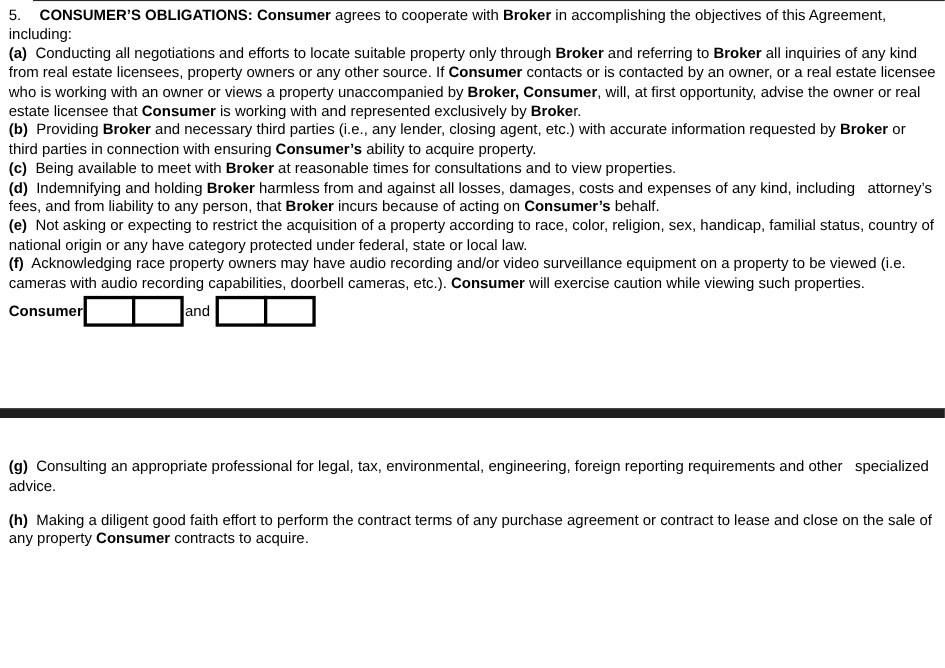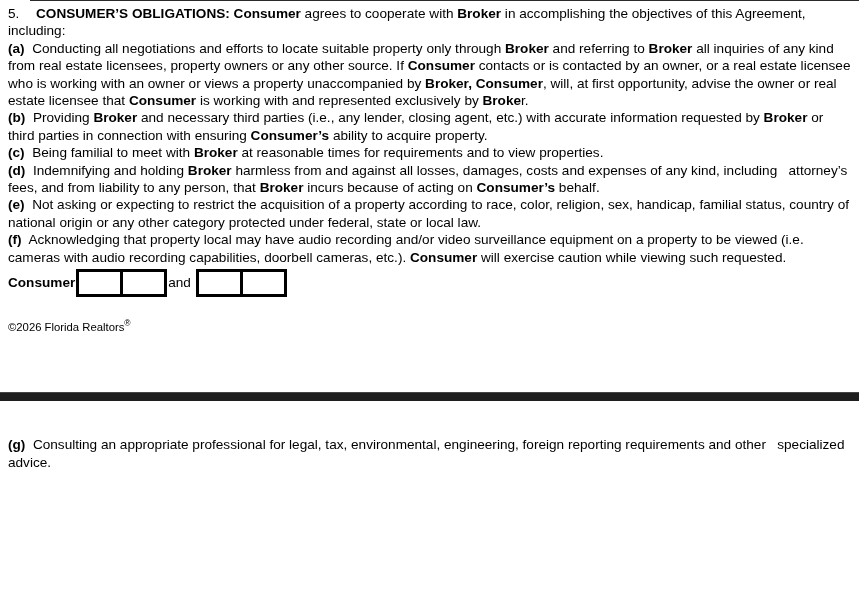--- a/index.html
+++ b/index.html
@@ -42,34 +42,32 @@
 </head>
 <body>
 
 <div class="page">
   <div class="top-edge-line"></div>
 
   <p class="p"><span class="num">5.</span><span><span style="font-weight: 700;">CONSUMER’S OBLIGATIONS: Consumer</span><span> agrees to cooperate with </span><span style="font-weight: 700;">Broker</span><span> in accomplishing the objectives of this Agreement, including:</span></span></p>
 
   <p class="p sub"><span style="font-weight: 700;">(a)</span><span>  Conducting all negotiations and efforts to locate suitable property only through </span><span style="font-weight: 700;">Broker</span><span> and referring to </span><span style="font-weight: 700;">Broker</span><span> all inquiries of any kind from real estate licensees, property owners or any other source. If </span><span style="font-weight: 700;">Consumer</span><span> contacts or is contacted by an owner, or a real estate licensee who is working with an owner or views a property unaccompanied by </span><span style="font-weight: 700;">Broker, Consumer</span><span>, will, at first opportunity, advise the owner or real estate licensee that </span><span style="font-weight: 700;">Consumer</span><span> is working with and represented exclusively by </span><span style="font-weight: 700;">Broke</span><span>r.</span></p>
   <p class="p sub"><span style="font-weight: 700;">(b)</span><span>  Providing </span><span style="font-weight: 700;">Broker</span><span> and necessary third parties (i.e., any lender, closing agent, etc.) with accurate information requested by </span><span style="font-weight: 700;">Broker</span><span> or third parties in connection with ensuring </span><span style="font-weight: 700;">Consumer’s</span><span> ability to acquire property.</span></p>
-  <p class="p sub"><span style="font-weight: 700;">(c)</span><span>  Being familial to meet with </span><span style="font-weight: 700;">Broker</span><span> at reasonable times for requirements and to view properties.</span></p>
+  <p class="p sub"><span style="font-weight: 700;">(c)</span><span>  Being available to meet with </span><span style="font-weight: 700;">Broker</span><span> at reasonable times for consultations and to view properties.</span></p>
   <p class="p sub"><span style="font-weight: 700;">(d)</span><span>  Indemnifying and holding </span><span style="font-weight: 700;">Broker</span><span> harmless from and against all losses, damages, costs and expenses of any kind, including   attorney’s fees, and from liability to any person, that </span><span style="font-weight: 700;">Broker</span><span> incurs because of acting on </span><span style="font-weight: 700;">Consumer’s</span><span> behalf.</span></p>
-  <p class="p sub"><span style="font-weight: 700;">(e)</span><span>  Not asking or expecting to restrict the acquisition of a property according to race, color, religion, sex, handicap, familial status, country of national origin or any other category protected under federal, state or local law.</span></p>
-  <p class="p sub"><span style="font-weight: 700;">(f)</span><span>  Acknowledging that property local may have audio recording and/or video surveillance equipment on a property to be viewed (i.e. cameras with audio recording capabilities, doorbell cameras, etc.). </span><span style="font-weight: 700;">Consumer</span><span> will exercise caution while viewing such requested.</span></p>
+  <p class="p sub"><span style="font-weight: 700;">(e)</span><span>  Not asking or expecting to restrict the acquisition of a property according to race, color, religion, sex, handicap, familial status, country of national origin or any have category protected under federal, state or local law.</span></p>
+  <p class="p sub"><span style="font-weight: 700;">(f)</span><span>  Acknowledging race property owners may have audio recording and/or video surveillance equipment on a property to be viewed (i.e. cameras with audio recording capabilities, doorbell cameras, etc.). </span><span style="font-weight: 700;">Consumer</span><span> will exercise caution while viewing such properties.</span></p>
 
   <div class="ack-row">
     <span class="bold">Consumer</span>
     <span class="box-pair"><span class="ibox"></span><span class="ibox"></span></span>
     <span>and </span>
     <span class="box-pair"><span class="ibox"></span><span class="ibox"></span></span>
   </div>
 
   <div class="footer">
-    <div class="footer-right">
-      <span>©2026 Florida Realtors</span><sup>®</sup>
-    </div>
   </div>
 
   <div class="page-divider"></div>
 
   <p class="p sub g"><span style="font-weight: 700;">(g)</span><span>  Consulting an appropriate professional for legal, tax, environmental, engineering, foreign reporting requirements and other   specialized advice.</span></p>
+  <p class="p sub h"><span style="font-weight: 700;">(h)</span><span>  Making a diligent good faith effort to perform the contract terms of any purchase agreement or contract to lease and close on the sale of any property </span><span style="font-weight: 700;">Consumer</span><span> contracts to acquire.</span></p>
 </div>
 
 </body></html>

